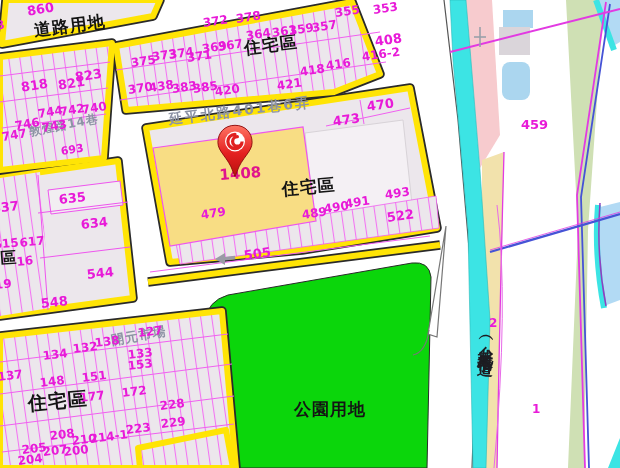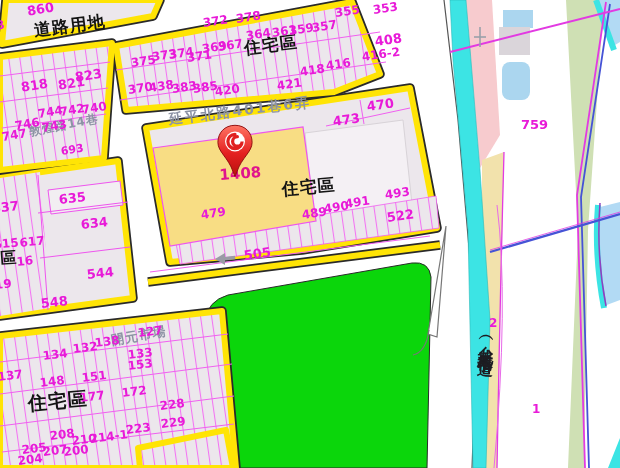--- a/index.html
+++ b/index.html
@@ -140,20 +140,21 @@
       <rect x="224" y="257" width="11" height="3.5" transform="rotate(-7 224 257)"></rect>
     </g>
   </svg>
 
   <div id="labels">
     <div class="zlabel" style="left:33px;top:22px;font-size:17px;transform:rotate(-7deg)">道路用地</div>
     <div class="zlabel" style="left:243px;top:40px;font-size:17px;transform:rotate(-7deg)">住宅區</div>
     <div class="zlabel" style="left:281px;top:181px;font-size:17px;transform:rotate(-5deg)">住宅區</div>
     <div class="zlabel" style="left:-17px;top:252px;font-size:16px;transform:rotate(-4deg)">宅區</div>
     <div class="zlabel" style="left:27px;top:394px;font-size:19px;transform:rotate(-5deg)">住宅區</div>
+    <div class="zlabel" style="left:294px;top:401px;font-size:17px">公園用地</div>
 
     <div class="street" style="left:28px;top:126px;font-size:12px;transform:rotate(-11deg)">敦煌路14巷</div>
     <div class="street" style="left:168px;top:112px;font-size:14px;transform:rotate(-7deg);letter-spacing:2px">延平北路401巷6弄</div>
     <div class="street" style="left:110px;top:334px;font-size:13px;transform:rotate(-10deg)">開元市場</div>
 
     <div class="vlabel" style="left:479px;top:330px;font-size:16px;transform:rotate(3deg)">（台北大橋引道</div>
   <div class="pnum" style="left: 26px; top: 5px; font-size: 13px; transform: rotate(-10deg);">860</div>
       <div class="pnum" style="left: -5px; top: 20px; font-size: 12px; transform: rotate(-10deg);">8</div>
       <div class="pnum" style="left: 74px; top: 71px; font-size: 13px; transform: rotate(-9deg);">823</div>
       <div class="pnum" style="left: 20px; top: 81px; font-size: 13px; transform: rotate(-9deg);">818</div>
@@ -222,21 +223,21 @@
       <div class="pnum" style="left: 159px; top: 400px; font-size: 12px; transform: rotate(-7deg);">228</div>
       <div class="pnum" style="left: 160px; top: 418px; font-size: 12px; transform: rotate(-7deg);">229</div>
       <div class="pnum" style="left: 125px; top: 424px; font-size: 12px; transform: rotate(-7deg);">223</div>
       <div class="pnum" style="left: 49px; top: 430px; font-size: 12px; transform: rotate(-7deg);">208</div>
       <div class="pnum" style="left: 71px; top: 435px; font-size: 12px; transform: rotate(-7deg);">210</div>
       <div class="pnum" style="left: 89px; top: 433px; font-size: 12px; transform: rotate(-7deg);">214-1</div>
       <div class="pnum" style="left: 21px; top: 444px; font-size: 12px; transform: rotate(-7deg);">205</div>
       <div class="pnum" style="left: 42px; top: 446px; font-size: 12px; transform: rotate(-7deg);">207</div>
       <div class="pnum" style="left: 63px; top: 446px; font-size: 12px; transform: rotate(-7deg);">200</div>
       <div class="pnum" style="left: 17px; top: 455px; font-size: 12px; transform: rotate(-7deg);">204</div>
-      <div class="pnum" style="left: 521px; top: 118px; font-size: 13px; transform: rotate(0deg);">759</div>
+      <div class="pnum" style="left: 521px; top: 118px; font-size: 13px; transform: rotate(0deg);">459</div>
       <div class="pnum" style="left: 489px; top: 317px; font-size: 12px; transform: rotate(0deg);">2</div>
       <div class="pnum" style="left: 532px; top: 403px; font-size: 12px; transform: rotate(0deg);">1</div>
     </div>
 
   <svg id="pin" viewBox="0 0 40 56">
     <path d="M20,2 C9,2 2,10 2,20 C2,30 13,36 18,51 L20,56 L22,51 C27,36 38,30 38,20 C38,10 31,2 20,2 Z" fill="url(#ping)" stroke="#8e0e0e" stroke-width="1"></path>
     <circle cx="20" cy="19" r="10.5" fill="#ffffff"></circle>
     <path d="M20,11.5 a7.5,7.5 0 1 0 7.5,7.5 a5,5 0 1 1 -5,-5" fill="none" stroke="#e02020" stroke-width="3.4" stroke-linecap="round"></path>
   </svg>
 </div>

